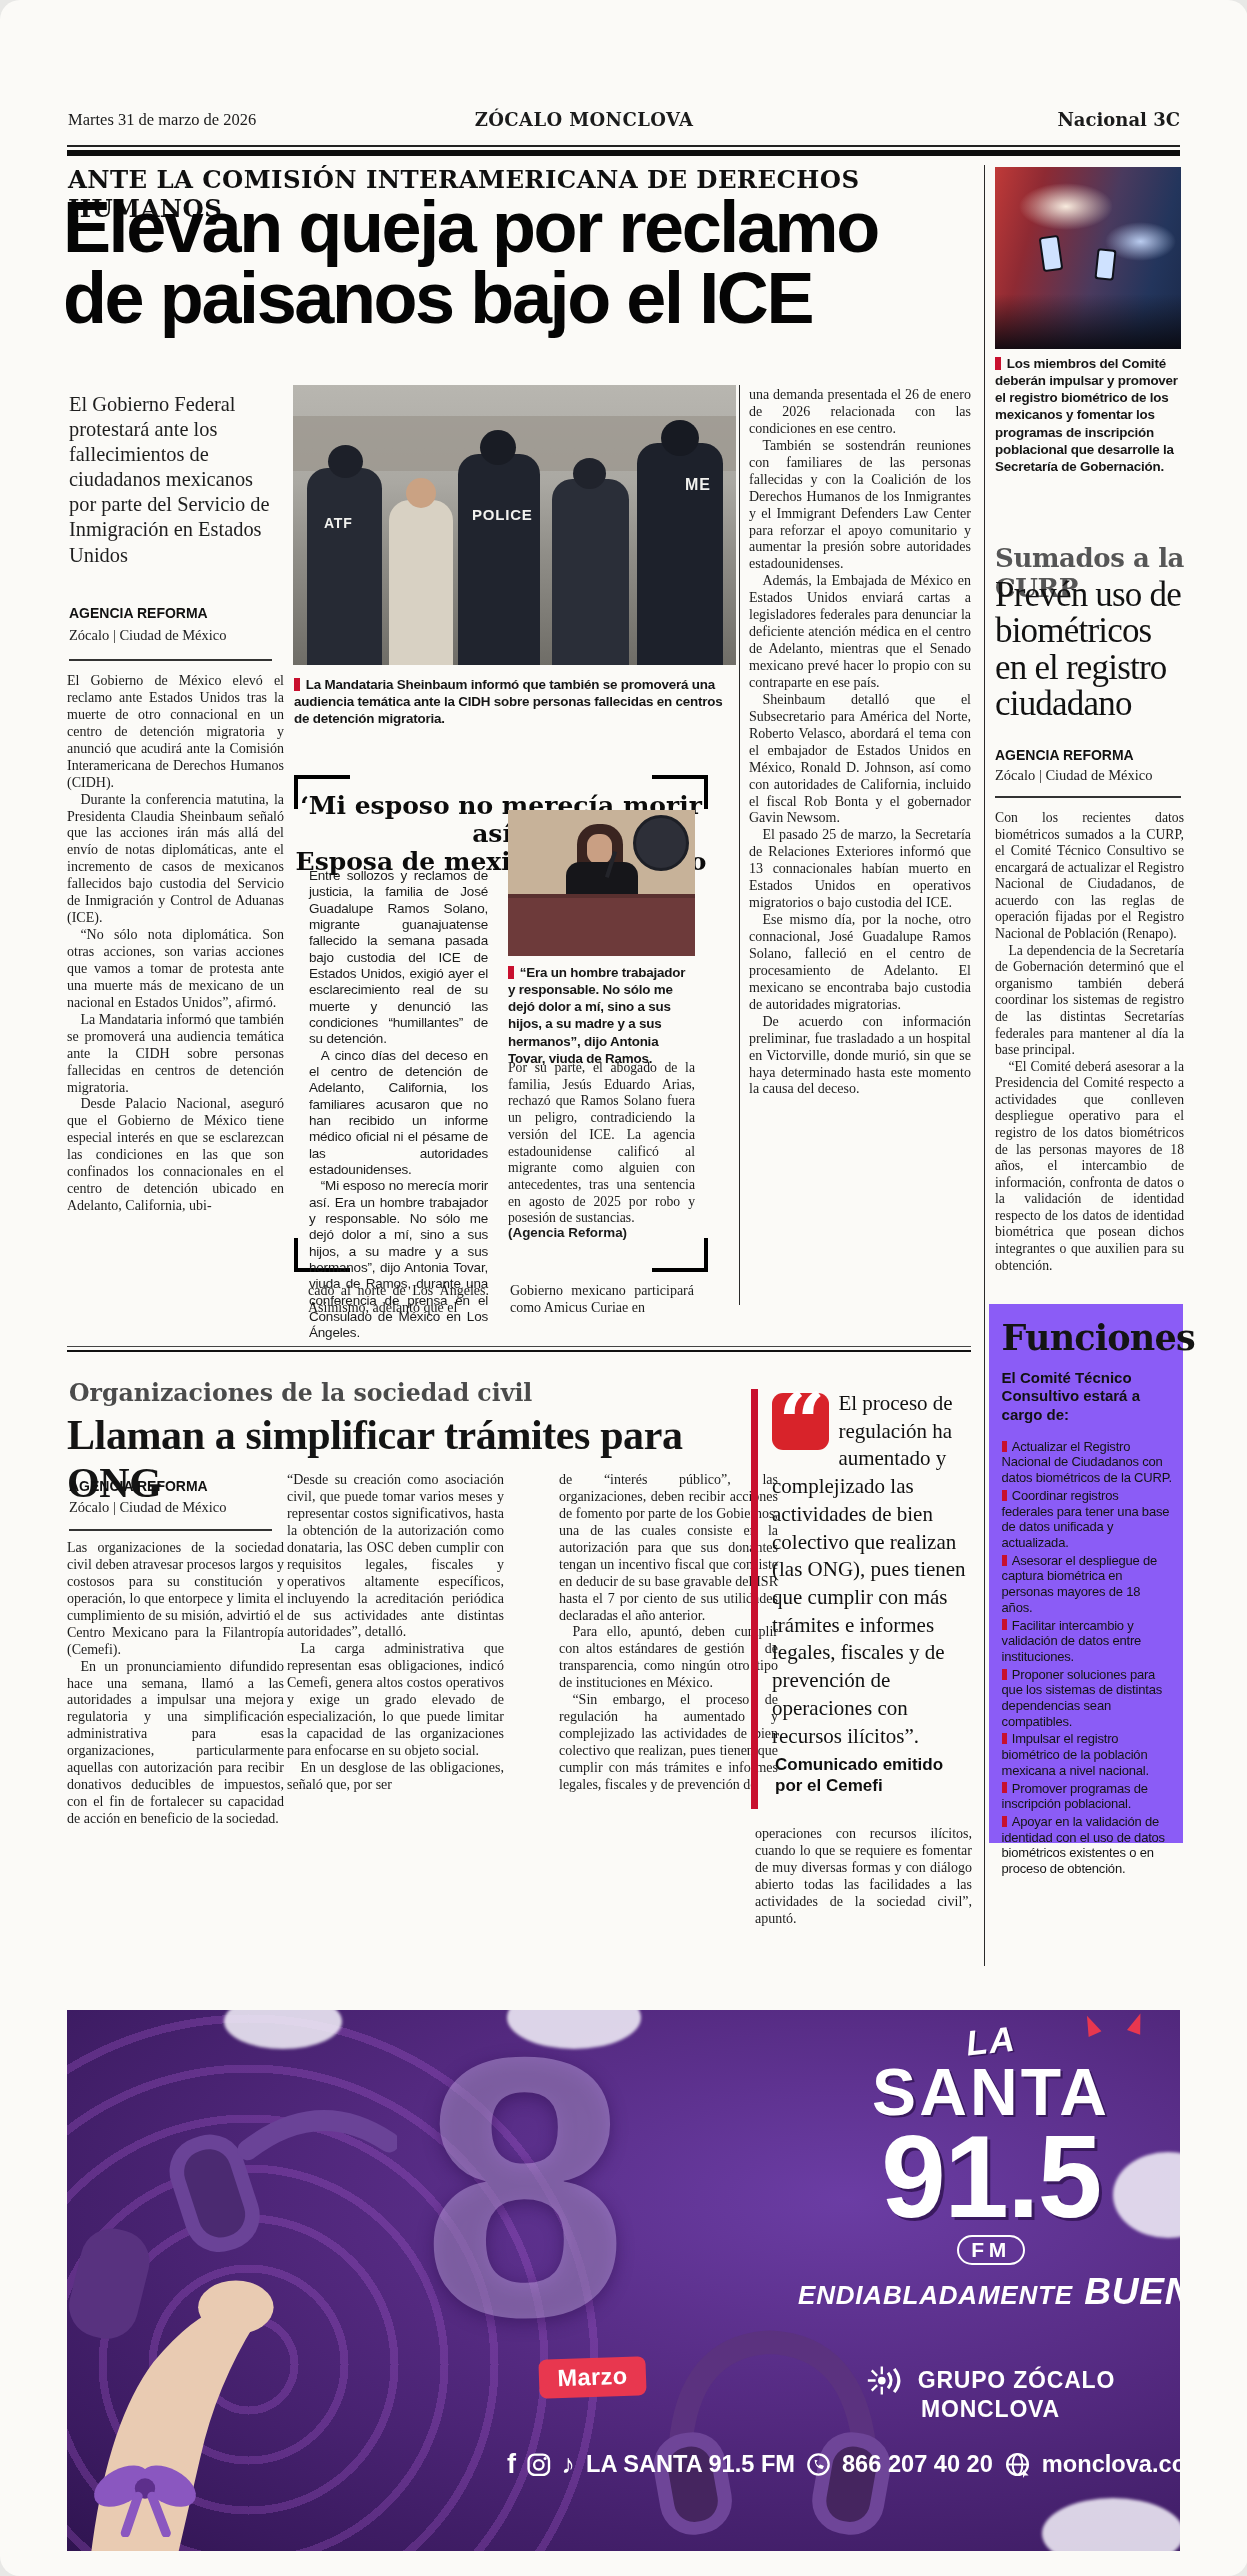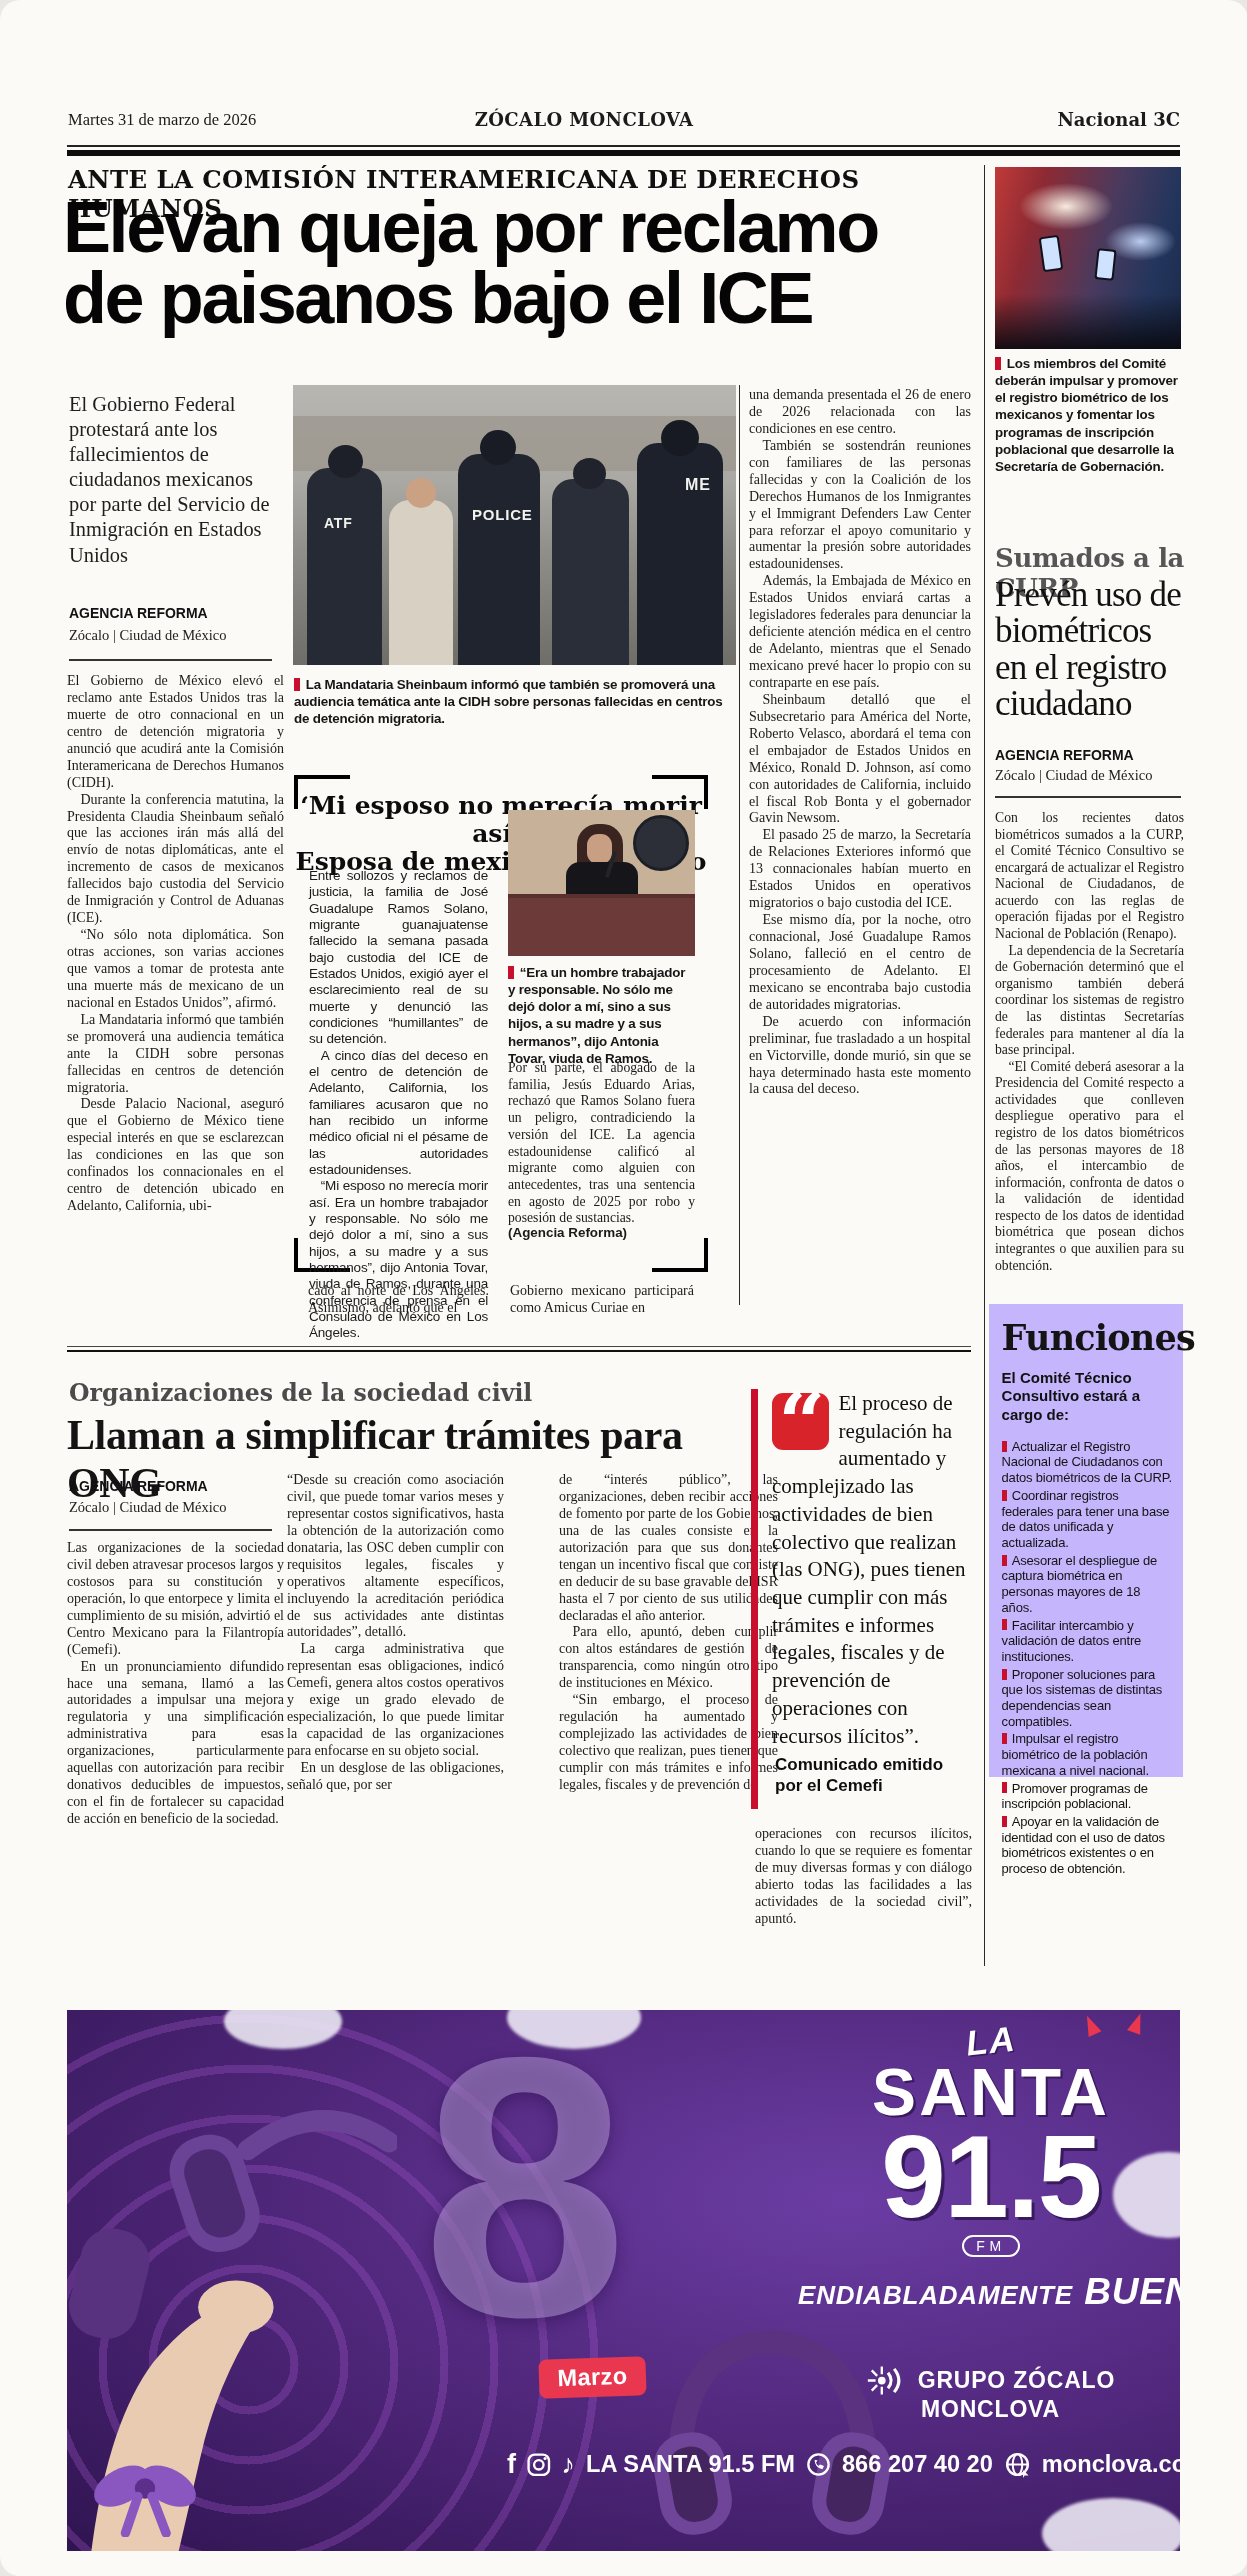--- a/index.html
+++ b/index.html
@@ -113,21 +113,21 @@
     background:linear-gradient(180deg,rgba(10,10,18,0),rgba(8,8,14,.9));}
   .sb-caption{left:995px;top:355px;width:187px;}
   .sb-kicker{left:995px;top:543px;font-family:"DejaVu Serif",serif;font-weight:bold;font-size:26px;
              color:#565656;letter-spacing:-0.4px;}
   .sb-headline{left:995px;top:577px;width:189px;font-size:35px;line-height:1.04;color:#121212;
                font-family:"Liberation Serif",serif;letter-spacing:-0.8px;}
   .sb-byline{left:995px;top:747px;} .sb-dateline{left:995px;top:767px;}
   .sb-brule{left:995px;top:796px;width:186px;}
   .sb-body{left:995px;top:810px;width:189px;font-size:13.7px;}
   
-  .fbox{left:989px;top:1304px;width:194px;height:473px;background:#c4b5fd;box-sizing:border-box;
+  .fbox{left:989px;top:1304px;width:194px;height:539px;background:#8b5cf6;box-sizing:border-box;
         padding:12.6px 11px 7.9px 12.6px;}
   .fbox-title{font-family:"DejaVu Serif",serif;font-weight:bold;font-size:35px;color:#141414;
               letter-spacing:-0.8px;margin:0 0 11px 0;}
   .fbox-intro{font-family:"Liberation Sans",sans-serif;font-weight:bold;font-size:15px;line-height:1.25;
               margin:0 0 14px 0;color:#111;}
   .fitem{font-family:"Liberation Sans",sans-serif;font-size:13px;line-height:1.2;margin:0 0 2.4px 0;
          color:#141414;letter-spacing:-0.2px;}
   .fmark{display:inline-block;width:5.5px;height:11px;background:#c8102e;margin-right:4.7px;vertical-align:-0.8px;}
   
   .ad{left:67px;top:2010px;width:1113px;height:541px;overflow:hidden;
@@ -145,21 +145,21 @@
   .ad-la{font-style:italic;font-weight:900;font-size:35px;letter-spacing:1.6px;display:inline-block;
          transform:rotate(-6deg);text-shadow:1.6px 1.6px 0 #3a1a5f;}
   .horn{position:absolute;width:0;height:0;border-left:7.9px solid transparent;
         border-right:7.9px solid transparent;border-bottom:20.4px solid #e8374f;}
   .horn1{left:118px;top:-6.3px;transform:rotate(-24deg);}
   .horn2{left:164px;top:-7.9px;transform:rotate(20deg);}
   .ad-santa{font-weight:900;font-size:66px;line-height:.95;letter-spacing:3.1px;
             text-shadow:2.4px 2.4px 0 #3a1a5f;}
   .ad-freq{font-weight:900;font-size:116px;line-height:.92;letter-spacing:-1.6px;
            text-shadow:3.1px 3.1px 0 #3a1a5f;}
-  .ad-fm{font-weight:normal;font-size:14px;letter-spacing:4.7px;border:2.4px solid #fff;border-radius:786px;
+  .ad-fm{font-weight:bold;font-size:21px;letter-spacing:4.7px;border:2.4px solid #fff;border-radius:786px;
          padding:0.8px 12.6px;display:inline-block;margin-top:4.7px;}
   .ad-slogan{position:absolute;left:731px;top:261px;width:385px;text-align:center;color:#fff;
              font-family:"Liberation Sans",sans-serif;font-style:italic;white-space:nowrap;}
   .ad-slogan .s1{font-weight:800;font-size:26px;letter-spacing:0.8px;}
   .ad-slogan .s2{font-weight:900;font-size:37px;letter-spacing:0.8px;margin-left:7.9px;}
   .ad-group{position:absolute;left:731px;top:355px;width:385px;text-align:center;color:#fff;
             font-family:"Liberation Sans",sans-serif;font-weight:800;font-size:23px;letter-spacing:0.8px;}
   .ad-group svg{vertical-align:-7.9px;margin-right:7.9px;}
   .ad-social{position:absolute;left:440px;top:439px;width:708px;color:#fff;
              font-family:"Liberation Sans",sans-serif;font-weight:800;font-size:23.6px;

